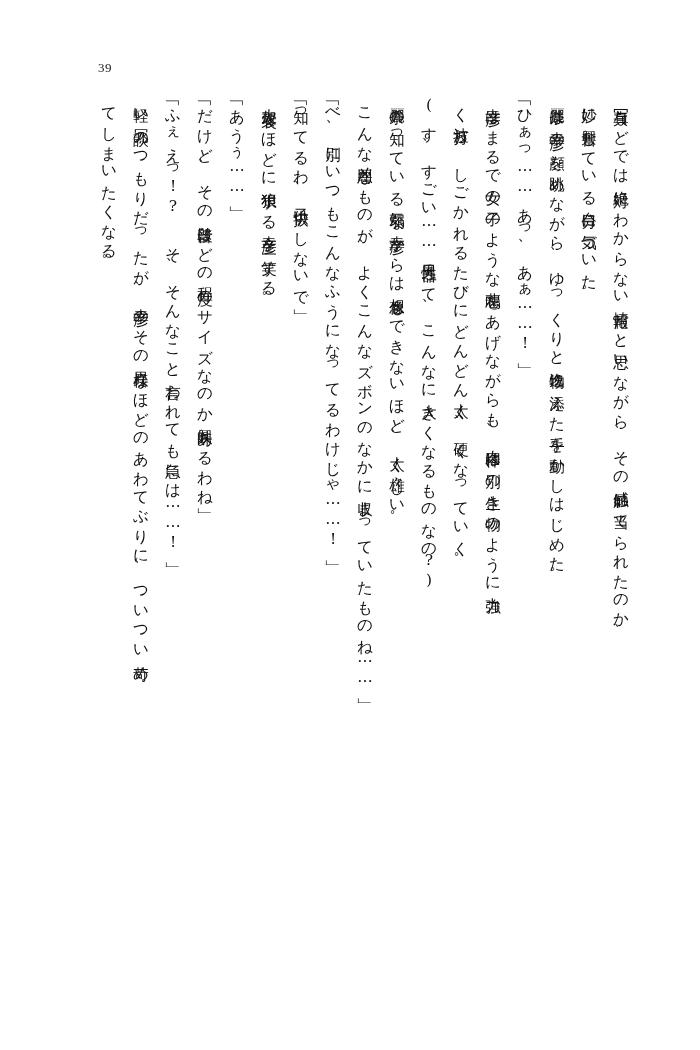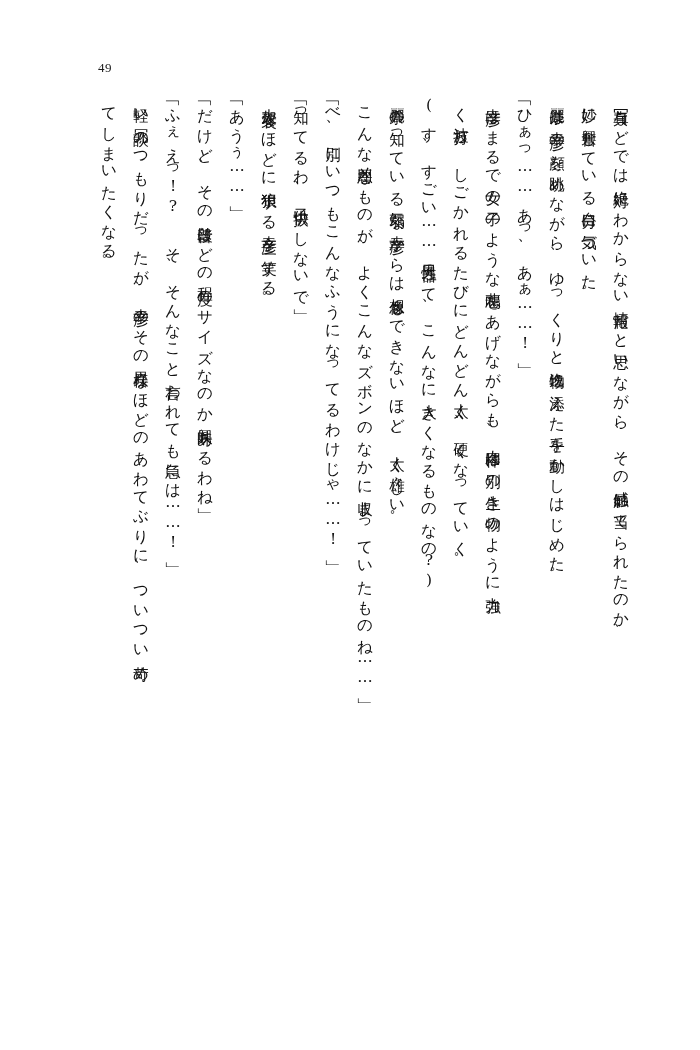--- a/index.html
+++ b/index.html
@@ -54,21 +54,21 @@
     font-family: "DejaVu Serif", "Liberation Serif", serif;
     white-space: nowrap;
     overflow: visible;
   }
 </style>
 </head>
 <body>
 
 <div id="page">
 
-  <div id="page-number">49</div>
+  <div id="page-number">39</div>
 
   <div id="text-block">
     <div class="vline">写真などでは絶対にわからない情報だと思いながら、その感触に当てられたのか、</div>
     <div class="vline">妙に興奮している自分に気づいた。</div>
     <div class="vline">麗奈は幸彦の顔を眺めながら、ゆっくりと逸物に添えた手を動かしはじめた。</div>
     <div class="vline">「ひぁっ……あっ、あぁ……!」</div>
     <div class="vline">幸彦はまるで女の子のような悲鳴をあげながらも、肉棒は別の生き物のように力強</div>
     <div class="vline">く波打ち、しごかれるたびにどんどん太く、硬くなっていく。</div>
     <div class="vline">(す、すごい……男性器って、こんなに大きくなるものなの?)</div>
     <div class="vline">麗奈の知っている気弱な幸彦からは想像もできないほど、太く雄々しい。</div>

